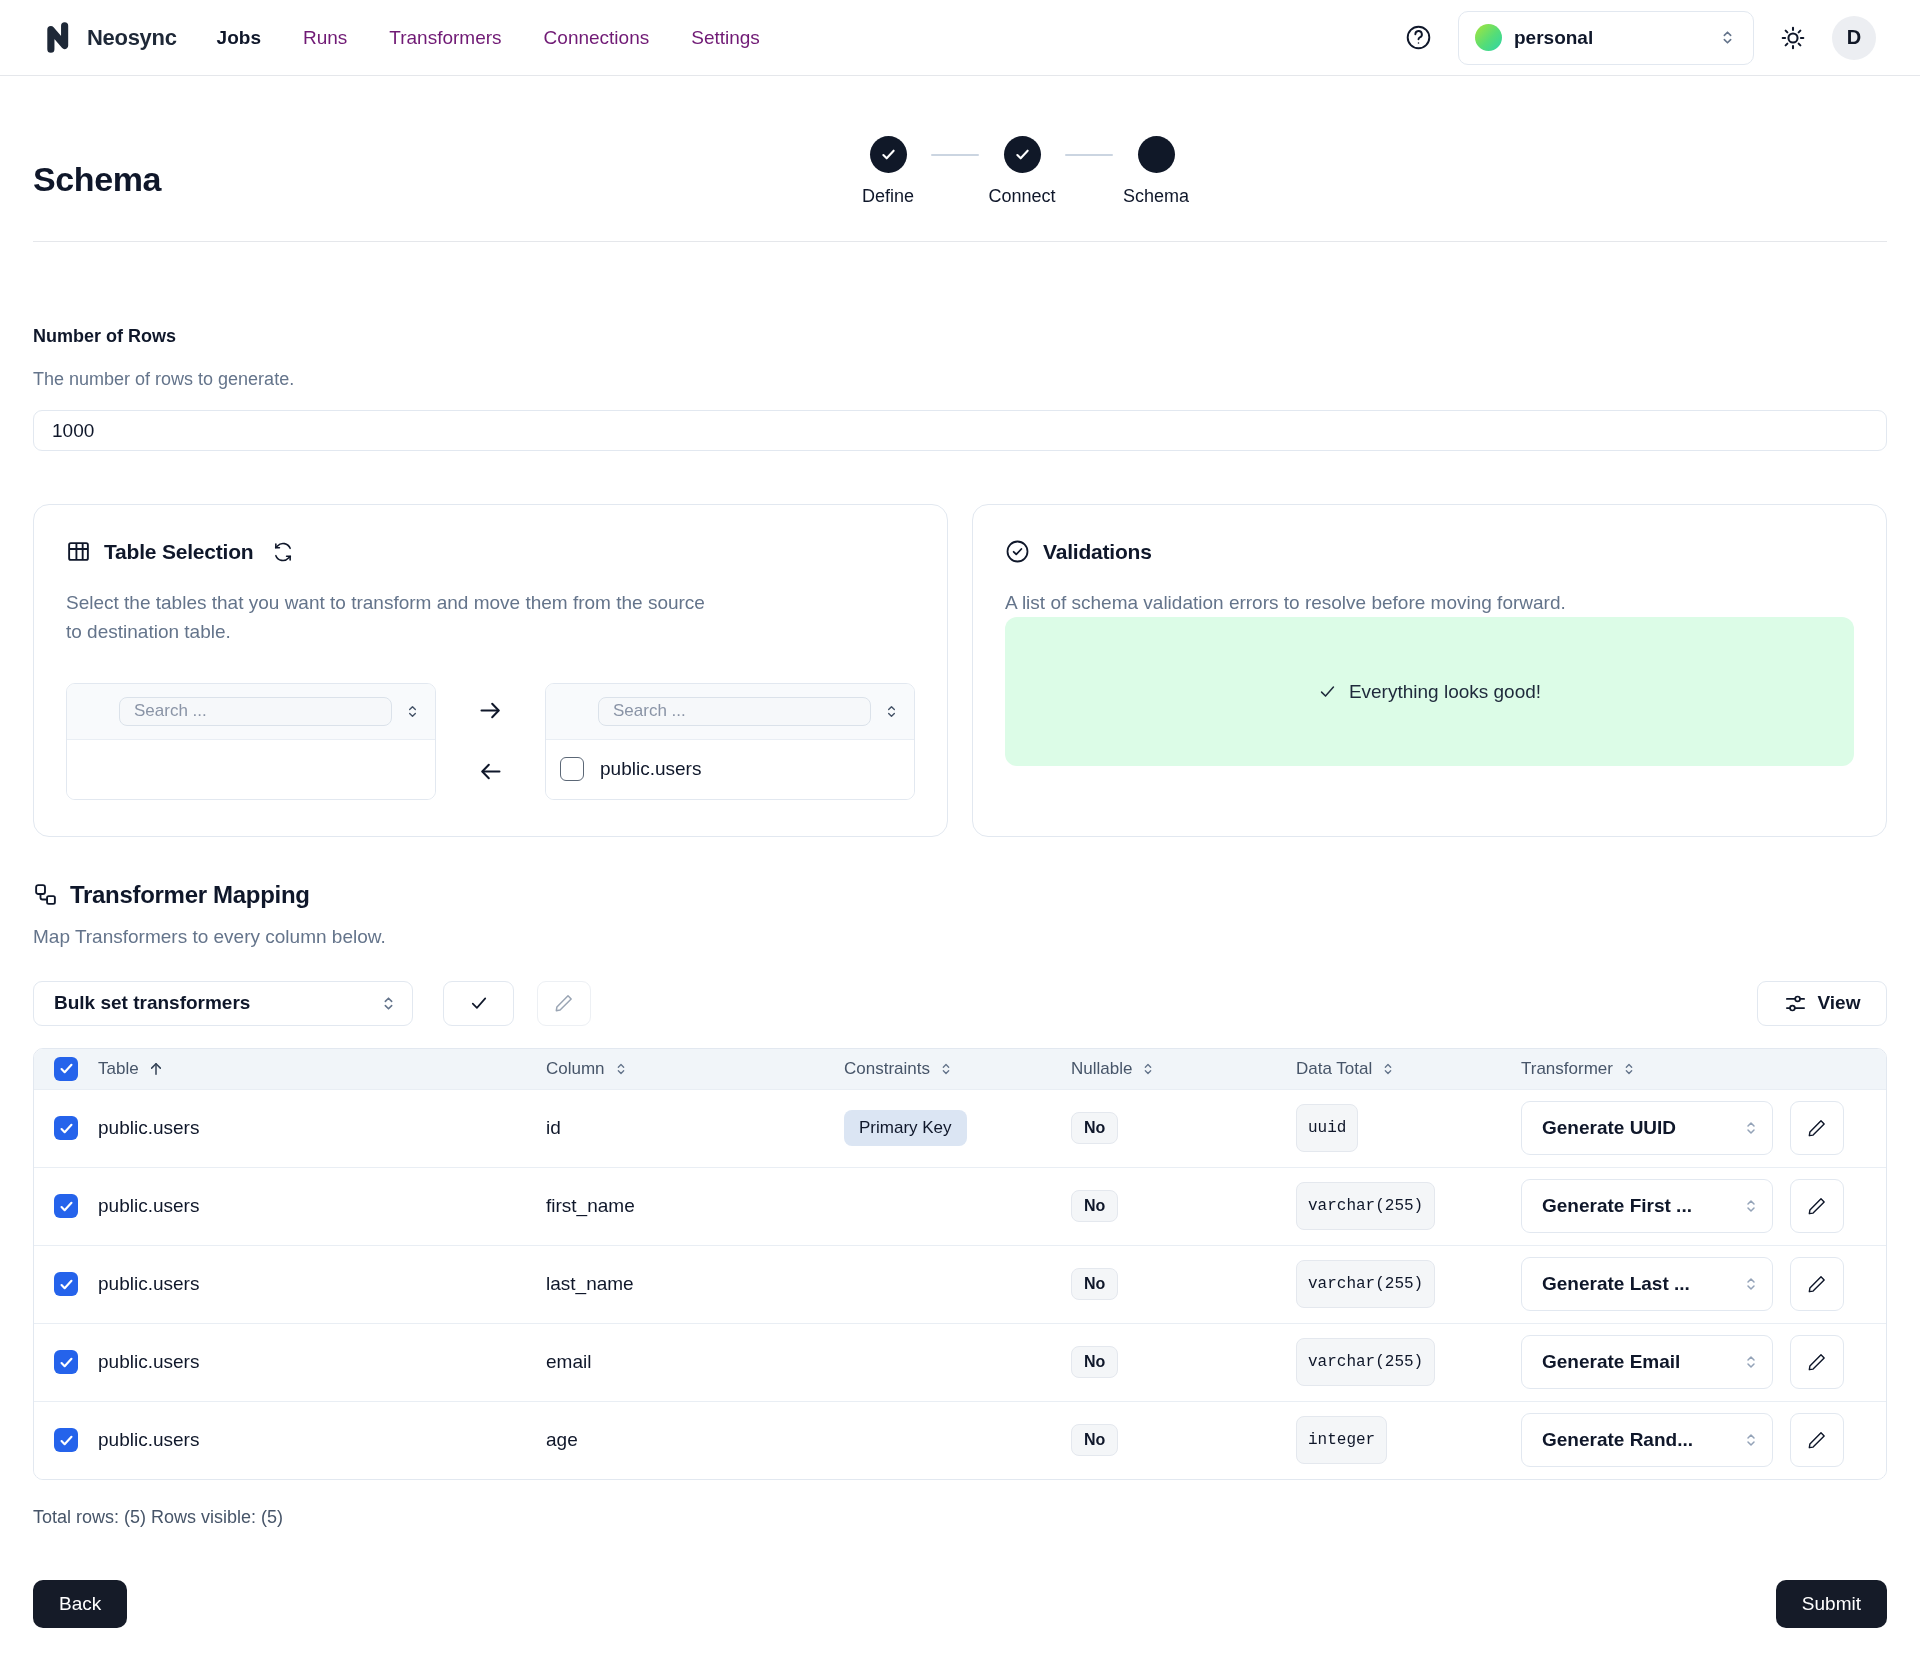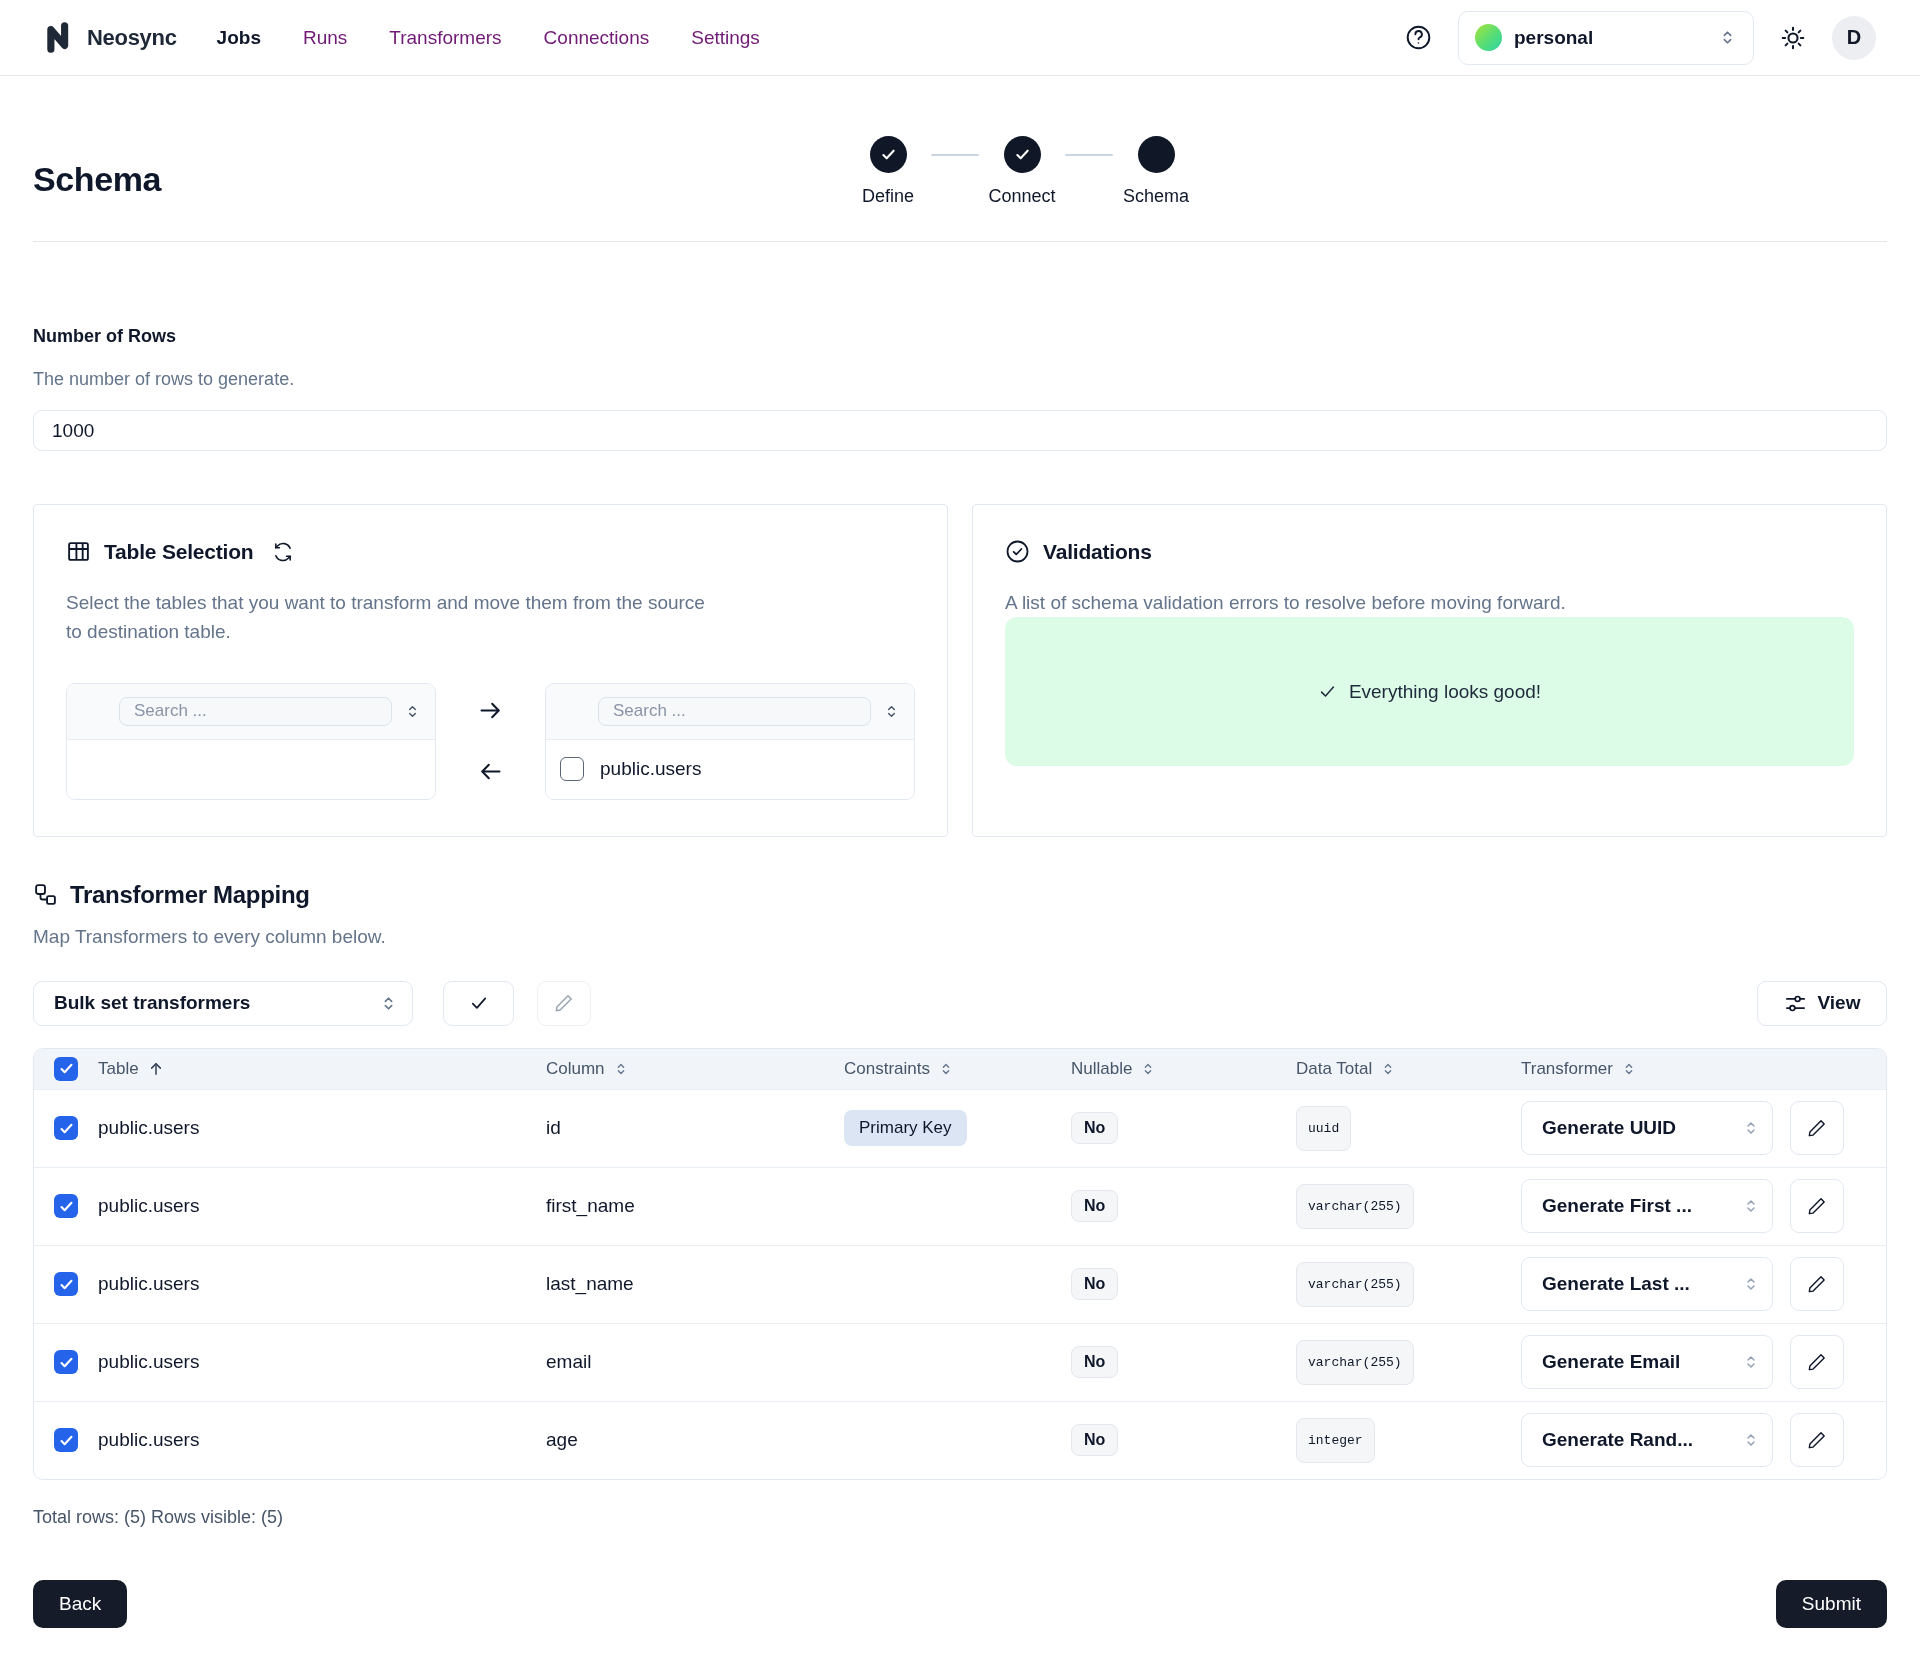--- a/index.html
+++ b/index.html
@@ -57,21 +57,21 @@
   .field-block { margin-top: 84px; }
   .field-label { font-size: 18px; font-weight: 600; color: #0f172a; }
   .field-desc { font-size: 18px; color: #64748b; margin-top: 22px; }
   .rows-input {
     margin-top: 20px; width: 100%; height: 41px; border: 1px solid #e2e8f0; border-radius: 9px;
     padding: 0 18px; font-size: 19px; color: #0f172a; font-family: inherit; outline: none; background: #fff;
   }
 
   
   .cards-row { display: flex; gap: 24px; margin-top: 53px; align-items: stretch; }
-  .card { flex: 1; border: 1px solid #e2e8f0; border-radius: 4px; background: #fff; padding: 34px 32px 36px 32px; }
+  .card { flex: 1; border: 1px solid #e2e8f0; border-radius: 16px; background: #fff; padding: 34px 32px 36px 32px; }
   .card-title-row { display: flex; align-items: center; gap: 13px; }
   .card-title { font-size: 21px; font-weight: 700; letter-spacing: -0.2px; }
   .card-desc { font-size: 19px; color: #64748b; margin-top: 24px; line-height: 1.55; }
   .card-desc.narrow { max-width: 640px; }
 
   
   .dual-listbox { display: flex; margin-top: 36px; align-items: stretch; }
   .listbox { width: 370px; border: 1px solid #e2e8f0; border-radius: 9px; overflow: hidden; background: #fff; }
   .listbox-header { background: #f8fafc; border-bottom: 1px solid #e9eef4; height: 56px; display: flex; align-items: center; padding: 0 10px 0 52px; gap: 8px; }
   .listbox-search {
@@ -124,21 +124,21 @@
   .mapping-table { margin-top: 22px; border: 1px solid #e2e8f0; border-radius: 10px; overflow: hidden; background: #fff; }
   .trow { display: grid; grid-template-columns: 64px 448px 298px 227px 225px 225px 1fr; align-items: center; }
   .thead { background: #f1f5f9; height: 40px; }
   .thead .th { font-size: 17px; color: #475569; display: flex; align-items: center; gap: 8px; }
   .tbody-row { height: 78px; border-top: 1px solid #e9eef4; background: #fff; }
   .cell-check { display: flex; justify-content: flex-start; padding-left: 20px; }
   .cell { font-size: 19px; color: #0f172a; }
   .badge { display: inline-block; border-radius: 8px; }
   .badge-pk { background: #dbe5f3; color: #0f172a; font-size: 17px; font-weight: 500; padding: 8px 15px; }
   .badge-gray { background: #f4f6f8; border: 1px solid #e4e8ee; color: #0f172a; font-size: 16px; font-weight: 700; padding: 6px 12px; }
-  .badge-type { background: #f4f6f8; border: 1px solid #e4e8ee; color: #0f172a; font-size: 13px; font-weight: 500; padding: 14px 11px; }
+  .badge-type { background: #f4f6f8; border: 1px solid #e4e8ee; color: #0f172a; font-size: 16px; font-weight: 500; padding: 14px 11px; }
   .cell-transformer { display: flex; align-items: center; gap: 17px; }
   .transformer-select {
     width: 252px; height: 54px; border: 1px solid #e2e8f0; border-radius: 9px; background: #fff;
     display: flex; align-items: center; justify-content: space-between; padding: 0 12px 0 20px;
     font-size: 19px; font-weight: 600; color: #0f172a; cursor: pointer; font-family: inherit;
   }
   .row-edit-btn {
     width: 54px; height: 54px; border: 1px solid #e2e8f0; border-radius: 9px; background: #fff;
     display: flex; align-items: center; justify-content: center; cursor: pointer;
   }

